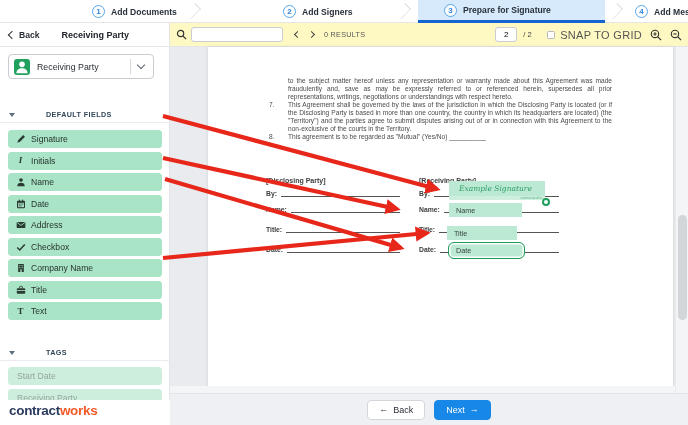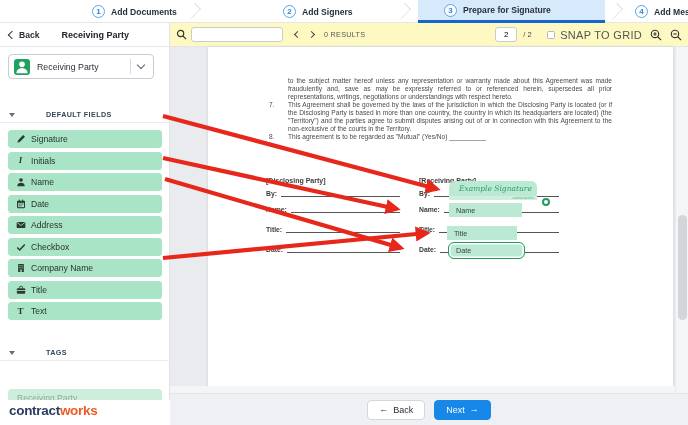--- a/index.html
+++ b/index.html
@@ -73,21 +73,21 @@
 
   .party-heading { position:absolute; font-size:7px; font-weight:bold; color:#3c3c3c; top:130px; }
   .sig-row { position:absolute; height:10px; display:flex; align-items:flex-end; }
   .sig-row .lbl { font-size:6.8px; font-weight:bold; color:#3c3c3c; padding-right:4px; }
   .sig-row .line { flex:1; border-bottom:0.8px solid #555; }
   .col-l { left:58px; width:134px; }
   .col-r { left:211px; width:140px; }
 
   .gfield { position:absolute; background:#bce9d3; display:flex; align-items:center; }
   .gfield .gtxt { font-size:7.2px; color:#374540; padding-left:7px; }
-  .sig-field { left:241px; top:134px; width:88px; height:19px; flex-direction:column; align-items:stretch; justify-content:space-between;border-radius:6px; }
+  .sig-field { left:241px; top:134px; width:96px; height:19px; flex-direction:column; align-items:stretch; justify-content:space-between; }
   .sig-script { font-family:"DejaVu Serif", serif; font-style:italic; font-size:7.5px; color:#2f9e68; padding:3px 0 0 10px; white-space:nowrap; }
   .sig-wm { height:4px; background:#cfeedd; font-size:3.5px; color:#59b98a; text-align:right; padding-right:3px; line-height:4px; overflow:hidden; }
   .resize-handle { position:absolute; left:334px; top:151px; width:8px; height:8px; border:2px solid #1f9e5c; border-radius:50%; background:#fff; cursor:nwse-resize; }
   .name-field { left:241px; top:156px; width:73px; height:14px; }
   .title-field { left:239px; top:179px; width:70px; height:14px; }
   .date-field { left:240px; top:195px; width:77px; height:17px; border:1.6px solid #1f9e5c; border-radius:6px; box-shadow:inset 0 0 0 1.5px #fff; }
 
   
   .v-track { position:absolute; left:675px; top:47px; width:13px; height:346px; background:#f4f5f7; border-left:1px solid #e8eaec; }
   .v-thumb { position:absolute; left:2px; top:168px; width:9px; height:105px; background:#d2d6db; border-radius:5px; }
@@ -240,20 +240,23 @@
     <div class="pill" style="top:279px">
       <span class="pill-icon" style="font-family:'Liberation Serif',serif; font-weight:bold;">T</span>
       <span class="pill-label">Text</span>
     </div>
 
     <div class="section-hdr" style="top:322px">
       <span class="tri-down"></span>
       <span class="section-txt">TAGS</span>
     </div>
 
+    <div class="pill tag" style="top:344px">
+      <span class="pill-label">Start Date</span>
+    </div>
     <div class="pill tag" style="top:366px">
       <span class="pill-label">Receiving Party</span>
     </div>
     <div class="pill tag" style="top:388px; height:12px; border-radius:3.5px 3.5px 0 0;">
       <span class="pill-label">Disclosing Party</span>
     </div>
   </div>
 
   <div style="position:absolute; left:0; top:400px; width:170px; height:25px; background:#fff; z-index:30;">
     <div class="logo" style="top:3px;">

